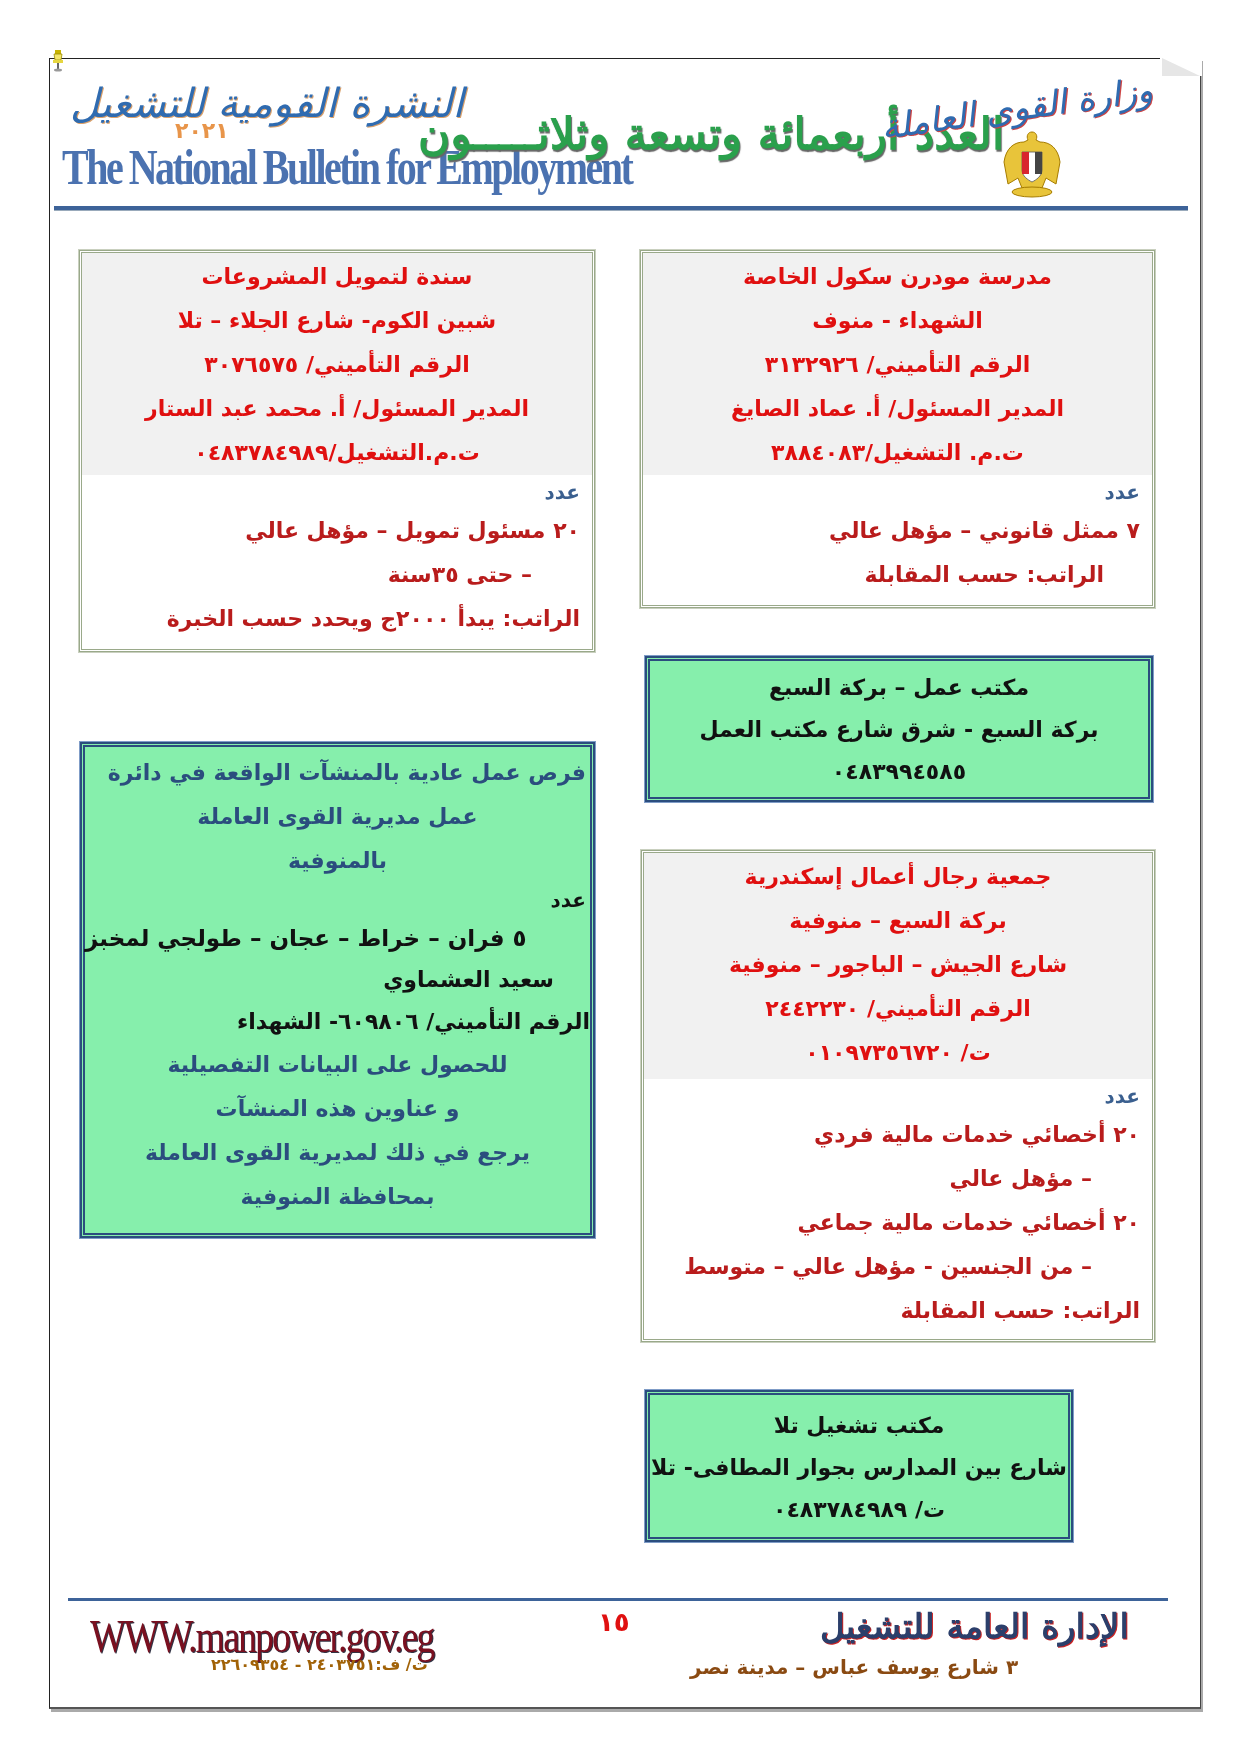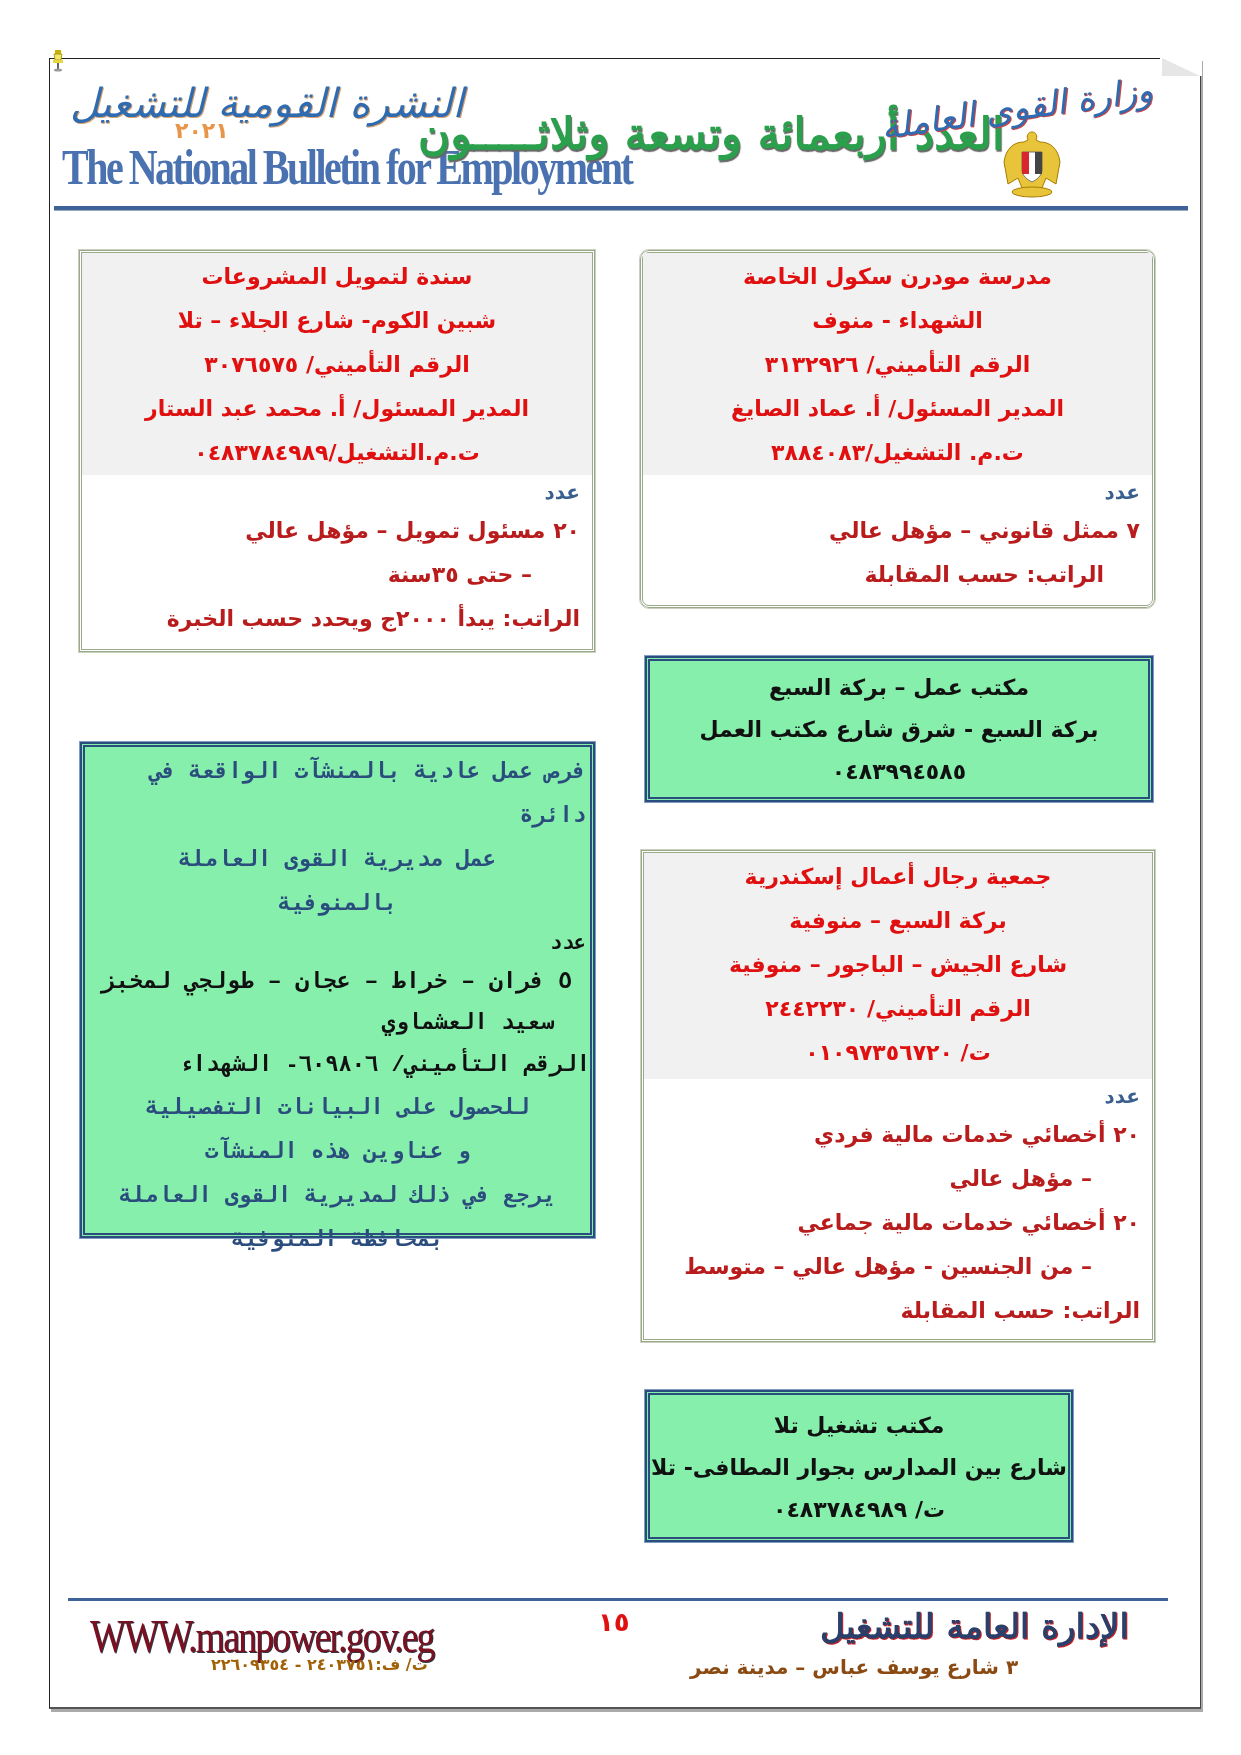--- a/index.html
+++ b/index.html
@@ -53,21 +53,21 @@
 <div class="ministry">وزارة القوى العاملة</div>
 <svg class="eagle" viewBox="0 0 64 72">
   <path d="M32 4 C28 4 26 8 28 12 L24 14 C14 14 6 20 4 34 L8 56 L18 50 L22 60 L42 60 L46 50 L56 56 L60 34 C58 20 50 14 40 14 L36 12 C38 8 36 4 32 4 Z" fill="#e8c43a" stroke="#a67c00" stroke-width="1"></path>
   <path d="M22 24 H42 V42 C42 48 36 52 32 54 C28 52 22 48 22 42 Z" fill="#fff" stroke="#555" stroke-width="0.8"></path>
   <rect x="22" y="24" width="7" height="22" fill="#d8262e"></rect>
   <rect x="35" y="24" width="7" height="22" fill="#444"></rect>
   <ellipse cx="32" cy="64" rx="20" ry="5" fill="#e8c43a" stroke="#a67c00" stroke-width="1"></ellipse>
 </svg>
 <div class="hdr-line"></div>
 
-<div class="box box-green" style="left:640px;top:250px;width:515px;height:358px;border-radius:9px;">
+<div class="box box-green" style="left:640px;top:250px;width:515px;height:358px;">
   <div class="gray" style="padding-top:2px;">
     <div class="red-line">مدرسة مودرن سكول الخاصة</div>
     <div class="red-line">الشهداء - منوف</div>
     <div class="red-line">الرقم التأميني/ ٣١٣٢٩٢٦</div>
     <div class="red-line">المدير المسئول/ أ. عماد الصايغ</div>
     <div class="red-line">ت.م. التشغيل/٣٨٨٤٠٨٣</div>
   </div>
   <div class="count-label">عدد</div>
   <div class="blue-line">٧   ممثل قانوني – مؤهل عالي</div>
   <div class="blue-line indent" style="padding-right:48px;">الراتب: حسب المقابلة</div>
@@ -86,26 +86,26 @@
   <div class="blue-line" style="padding-right:60px;">– حتى ٣٥سنة</div>
   <div class="blue-line">الراتب: يبدأ ٢٠٠٠ج ويحدد حسب الخبرة</div>
 </div>
 
 <div class="box box-blue" style="left:645px;top:656px;width:508px;height:146px;padding-top:6px;">
   <div class="black-line">مكتب عمل – بركة السبع</div>
   <div class="black-line">بركة السبع - شرق شارع مكتب العمل</div>
   <div class="black-line" style="letter-spacing:4px;">٠٤٨٣٩٩٤٥٨٥</div>
 </div>
 
-<div class="box box-blue" style="left:80px;top:742px;width:515px;height:496px;padding-top:4px;font-family:Liberation Mono, monospace;">
+<div class="box box-blue" style="left:80px;top:742px;width:515px;height:496px;padding-top:4px;">
   <div class="blue-line" style="text-align:right;padding-right:4px;color:#2b4d7e;">فرص عمل عادية بالمنشآت الواقعة في  دائرة</div>
   <div class="blue-line" style="text-align:center;padding:0;color:#2b4d7e;">عمل مديرية القوى العاملة</div>
   <div class="blue-line" style="text-align:center;padding:0;color:#2b4d7e;">بالمنوفية</div>
   <div class="count-label" style="color:#111;padding-right:4px;">عدد</div>
-  <div class="black-line" style="text-align:right;padding-right:18px;font-size:23px;">٥   فران – خراط – عجان – طولجي لمخبز</div>
+  <div class="black-line" style="text-align:left;padding-right:4px;font-size:23px;">٥   فران – خراط – عجان – طولجي لمخبز</div>
   <div class="black-line" style="text-align:right;padding-right:36px;">سعيد العشماوي</div>
   <div class="black-line" style="text-align:right;padding-right:0;">الرقم التأميني/ ٦٠٩٨٠٦- الشهداء</div>
   <div class="blue-line" style="text-align:center;padding:0;color:#2b4d7e;">للحصول على البيانات التفصيلية</div>
   <div class="blue-line" style="text-align:center;padding:0;color:#2b4d7e;">و عناوين هذه المنشآت</div>
   <div class="blue-line" style="text-align:center;padding:0;color:#2b4d7e;">يرجع في ذلك لمديرية القوى العاملة</div>
   <div class="blue-line" style="text-align:center;padding:0;color:#2b4d7e;">بمحافظة المنوفية</div>
 </div>
 
 <div class="box box-green" style="left:641px;top:850px;width:514px;height:492px;">
   <div class="gray" style="padding-top:2px;padding-bottom:4px;">

